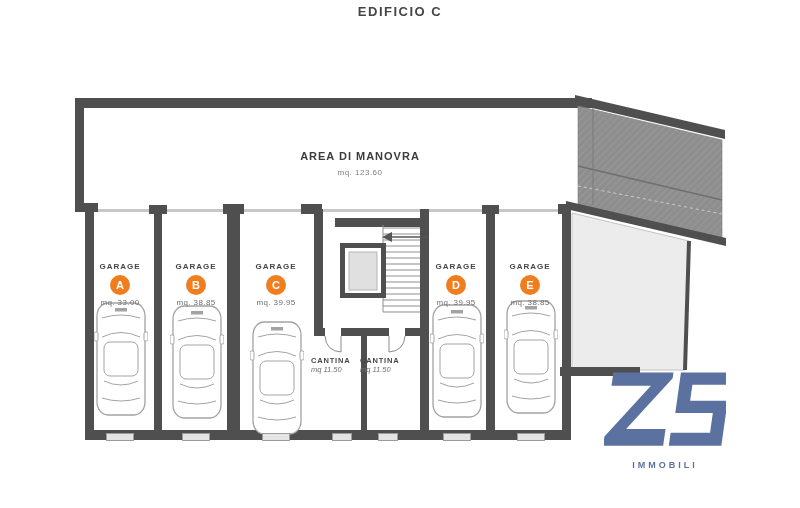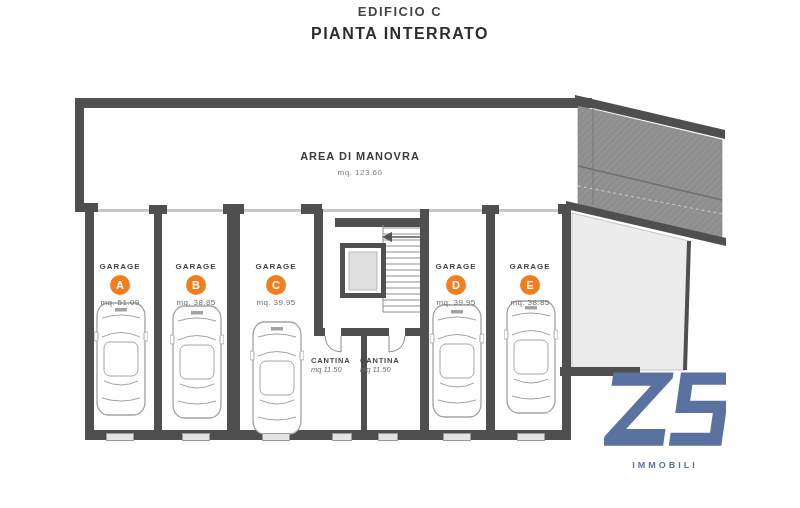--- a/index.html
+++ b/index.html
@@ -33,21 +33,20 @@
   .logo{position:absolute;left:598px;top:370px;width:134px;text-align:center;z-index:6;}
   .logo-text{font-size:9px;font-weight:700;letter-spacing:3px;color:var(--logo);margin-top:2px;}
 </style>
 </head>
 <body>
 
 <div class="canvas">
 
   <div class="titles">
     <div class="t-building">EDIFICIO C</div>
-    <div class="t-plan">PIANTA INTERRATO</div>
   </div>
 
   <div class="plan">
 
     <div class="doorline"></div>
 
     <div class="w" style="left:75px;top:98px;width:517px;height:10px"></div>
     <div class="w" style="left:75px;top:98px;width:9px;height:114px"></div>
     <div class="w" style="left:75px;top:203px;width:23px;height:9px"></div>
     <div class="w" style="left:85px;top:203px;width:9px;height:237px"></div>
@@ -169,21 +168,21 @@
       </svg>
 
     <div class="manovra">
       <div class="big">AREA DI MANOVRA</div>
       <div class="small">mq. 123.60</div>
     </div>
 
     <div class="glabel" style="left:90px">
       <div class="gname">GARAGE</div>
       <div class="gbadge">A</div>
-      <div class="gsize">mq. 51.09</div>
+      <div class="gsize">mq. 33.00</div>
     </div>
     <div class="glabel" style="left:166px">
       <div class="gname">GARAGE</div>
       <div class="gbadge">B</div>
       <div class="gsize">mq. 38.85</div>
     </div>
     <div class="glabel" style="left:246px">
       <div class="gname">GARAGE</div>
       <div class="gbadge">C</div>
       <div class="gsize">mq. 39.95</div>

